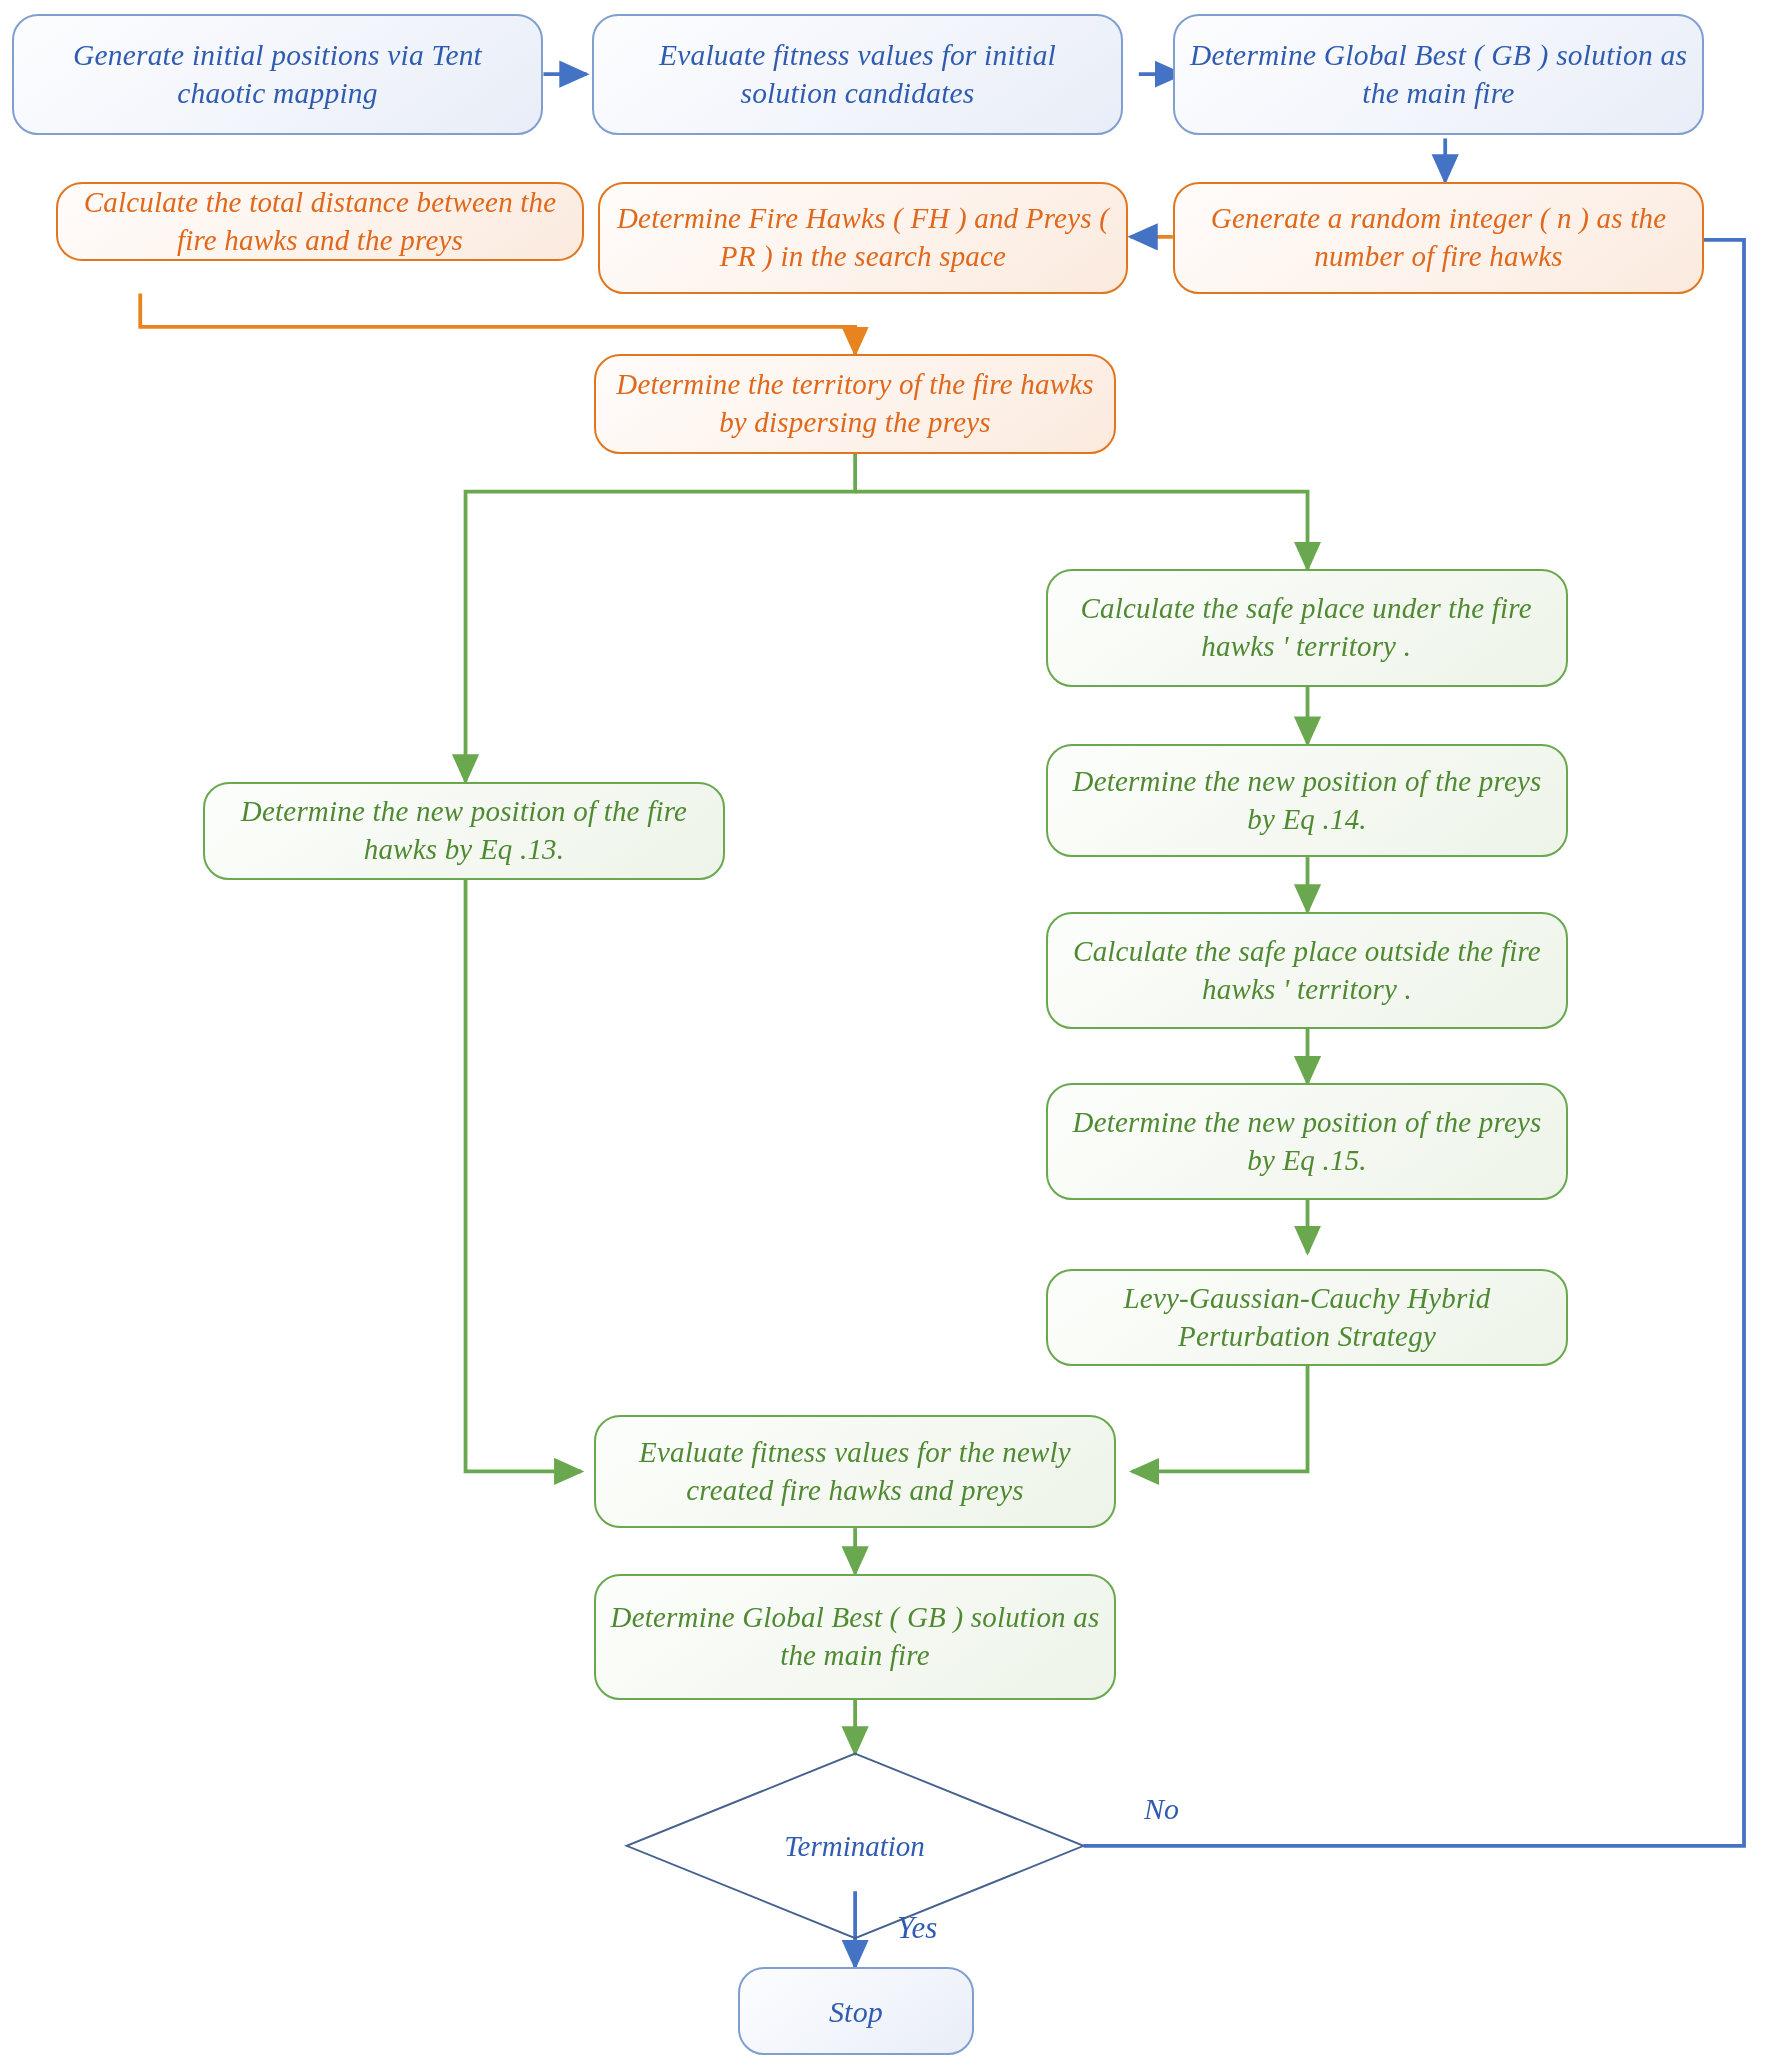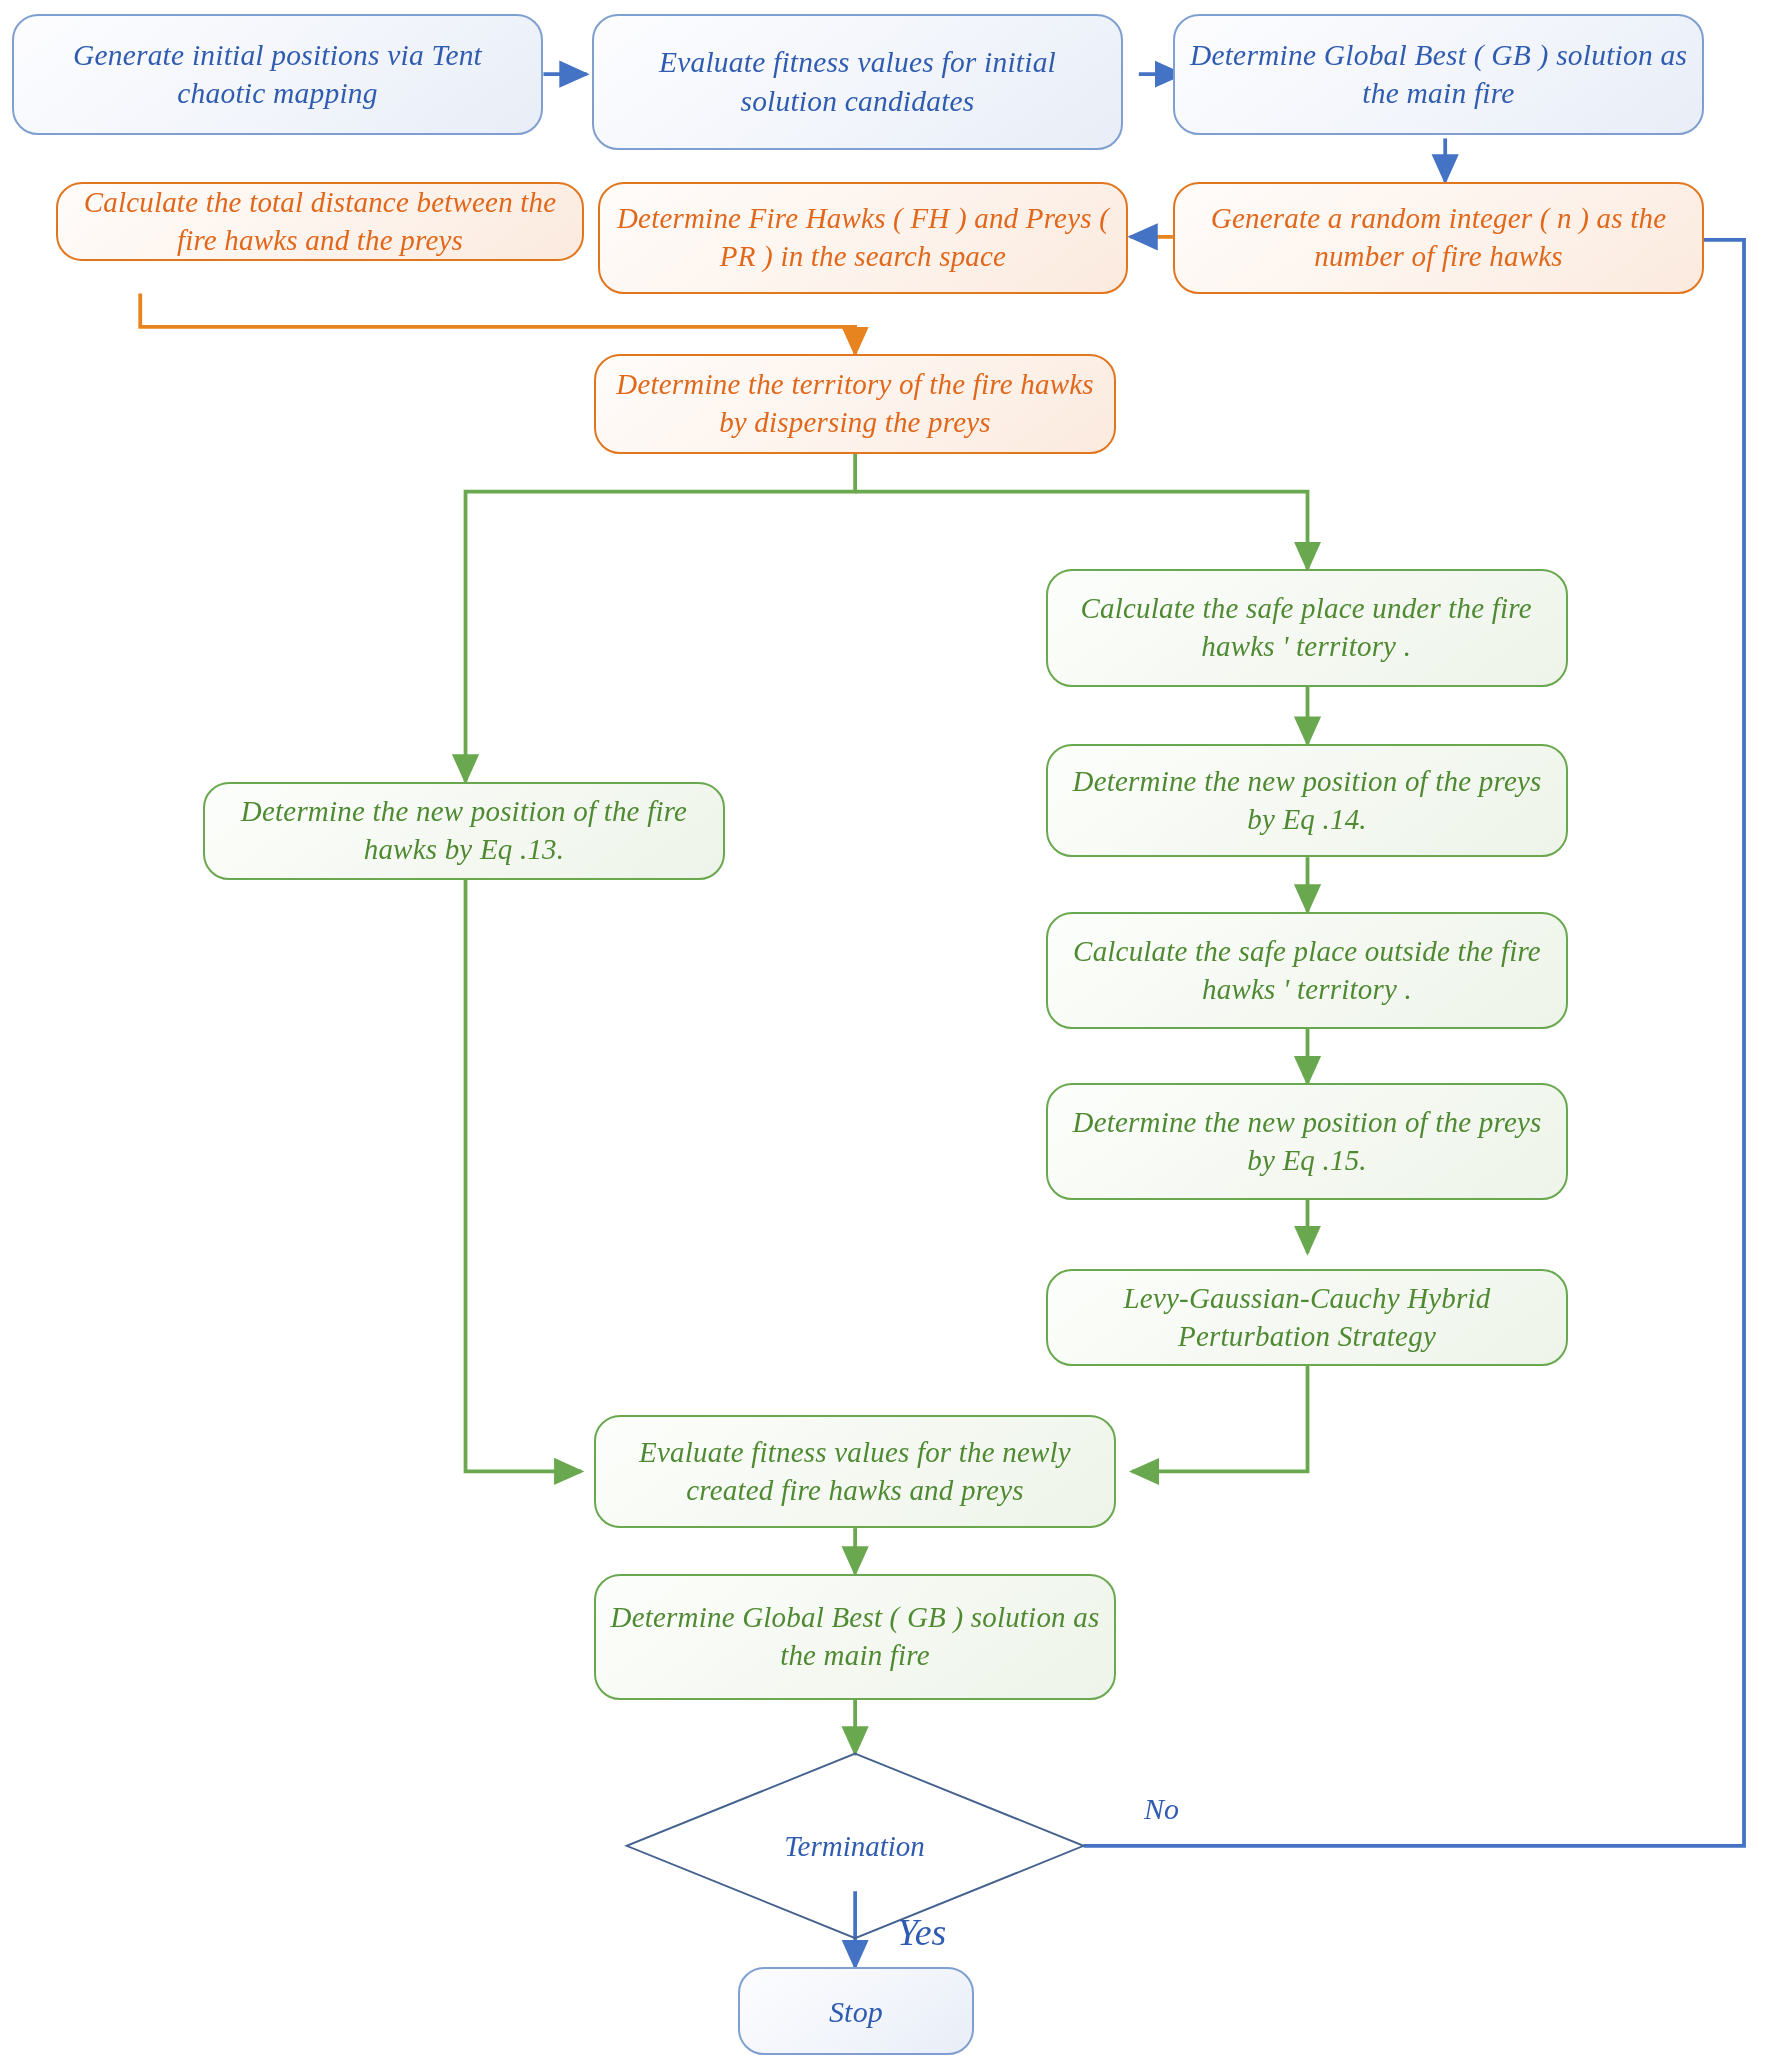--- a/index.html
+++ b/index.html
@@ -140,21 +140,21 @@
       <path d="M1432,2440 L2305,2440 L2305,317 L1954,317" stroke="#4472c4" marker-end="url(#ah-blue)"></path>
 
       <path d="M1130,2318 L1432,2440 L1130,2562 L828,2440 Z" stroke="#44618f" stroke-width="2.5" fill="url(#none)"></path>
     </g>
   </svg>
 
   <div class="node n-blue" style="left:12px; top:13.6px; width:531px; height:121px; font-size:29.5px;">
     <span class="txt">Generate initial positions via Tent chaotic mapping</span>
   </div>
 
-  <div class="node n-blue" style="left:592px; top:13.6px; width:531px; height:136px; font-size:29.5px;">
+  <div class="node n-blue" style="left:592px; top:13.6px; width:531px; height:121px; font-size:29.5px;">
     <span class="txt">Evaluate fitness values for initial solution candidates</span>
   </div>
 
   <div class="node n-blue" style="left:1173px; top:13.6px; width:531px; height:121px; font-size:29.5px;">
     <span class="txt">Determine Global Best ( GB ) solution as the main fire</span>
   </div>
 
   <div class="node n-orange" style="left:1173px; top:182px; width:531px; height:112px; font-size:29px;">
     <span class="txt">Generate a random integer ( n ) as the number of fire hawks</span>
   </div>
@@ -209,18 +209,18 @@
     </div>
   </div>
 
   <div class="node n-blue" style="left:738px; top:1967px; width:236px; height:88px; font-size:30px;">
     <span class="txt">Stop</span>
   </div>
 
   <div class="edge-label" style="left:1144px; top:1792px; font-size:30px;">
     <span>No</span>
   </div>
-  <div class="edge-label" style="left:897px; top:1910px; font-size:38px;">
+  <div class="edge-label" style="left:897px; top:1910px; font-size:31px;">
     <span>Yes</span>
   </div>
 
 </div>
 
 
 </body></html>

